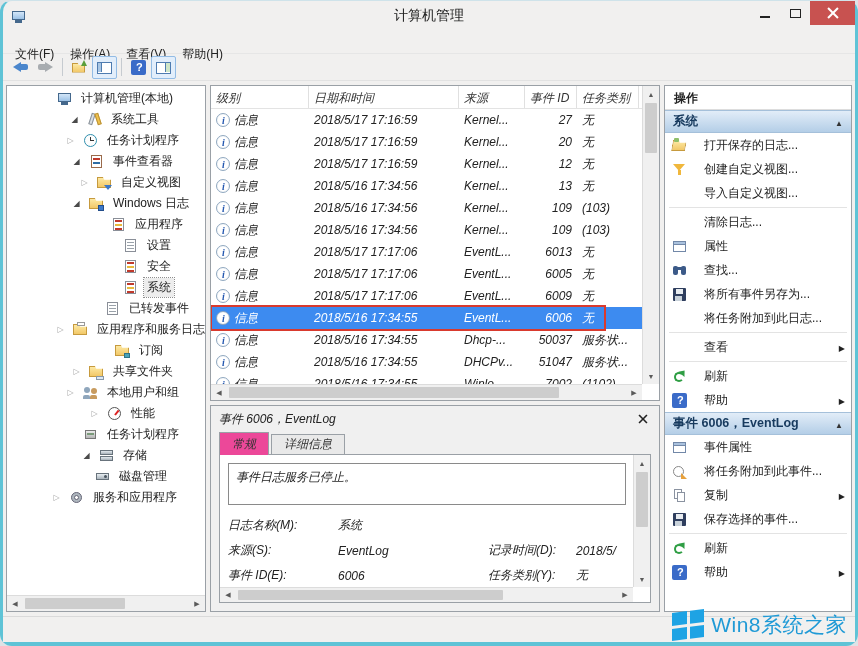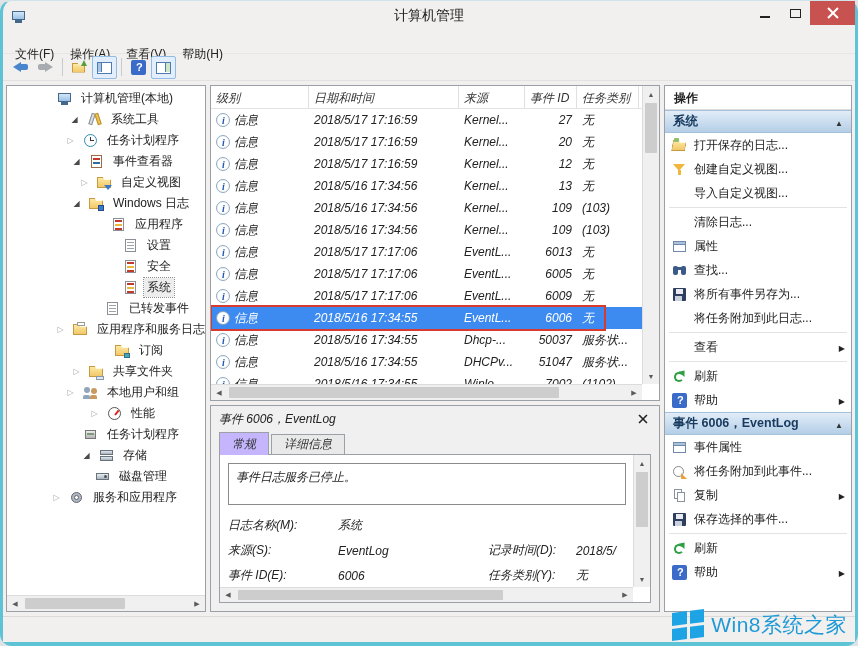--- a/index.html
+++ b/index.html
@@ -77,37 +77,37 @@
   .list-hscroll{right:17px;}
 
   
   .preview-panel{flex:1;background:#f0f0f0;display:flex;flex-direction:column;overflow:hidden;}
   .pv-header{height:26px;display:flex;align-items:center;padding:0 8px;flex:none;}
   .pv-header .pv-title{flex:1;}
   .pv-close{width:16px;height:16px;display:flex;align-items:center;justify-content:center;}
   .pv-close .g-x{transform:scale(.8);}
   .tabs{height:22px;display:flex;align-items:flex-end;padding-left:8px;flex:none;}
   .tab{height:20px;line-height:19px;padding:0 12px;border:1px solid #9aa0a6;border-bottom:none;background:#e9e9e9;margin-right:2px;color:#333;}
-  .tab.active{background:#c4b5fd;height:23px;line-height:22px;margin-bottom:-1px;z-index:2;position:relative;}
+  .tab.active{background:#ec4899;height:23px;line-height:22px;margin-bottom:-1px;z-index:2;position:relative;}
   .pv-body{flex:1;margin:0 8px 8px 8px;background:#fff;border:1px solid #9aa0a6;position:relative;overflow:hidden;}
   .msgbox{margin:8px 24px 8px 8px;border:1px solid #8a8a8a;min-height:42px;padding:5px 7px;}
   .fields{padding:0 24px 0 8px;}
   .frow{height:25px;display:flex;align-items:center;}
   .fl{width:110px;flex:none;} .fv{width:150px;flex:none;}
   .fl2{width:88px;flex:none;} .fv2{flex:1;overflow:hidden;white-space:nowrap;}
   .pv-vscroll{bottom:15px;}
   .pv-hscroll{right:17px;height:15px;}
 
   
   .ap-title{height:24px;line-height:24px;padding-left:9px;font-weight:bold;color:#222;border-bottom:1px solid #ddd;}
   .sec-header{height:23px;display:flex;align-items:center;justify-content:space-between;padding:0 8px;
     background:linear-gradient(#e2edf8,#b4cee7);border-top:1px solid #a5c0da;border-bottom:1px solid #a5c0da;
     color:var(--sechead);font-weight:bold;font-size:12.5px;}
   .collapse-arrow::before{content:"▲";font-size:8px;color:#333;}
-  .action-item{height:24px;display:flex;align-items:center;gap:7px;padding:0 6px 0 7px;cursor:default;}
+  .action-item{height:24px;display:flex;align-items:center;gap:17px;padding:0 6px 0 7px;cursor:default;}
   .action-item .al{flex:1;white-space:nowrap;overflow:hidden;}
   .sub-arrow{visibility:hidden;}
   .action-item.has-sub .sub-arrow{visibility:visible;}
   .sub-arrow::before{content:"▶";font-size:8px;color:#222;}
   .action-divider{height:1px;background:#e3e3e3;margin:2px 4px;}
 
   
   .statusbar{height:26px;flex:none;border-top:1px solid #dadada;background:#f1f0ef;}
   .logo{position:absolute;right:8px;bottom:3px;display:flex;align-items:center;gap:7px;z-index:6;}
   .flag{width:32px;height:28px;display:grid;grid-template-columns:1fr 1fr;grid-template-rows:1fr 1fr;gap:3px;transform:skewY(-7deg);}

